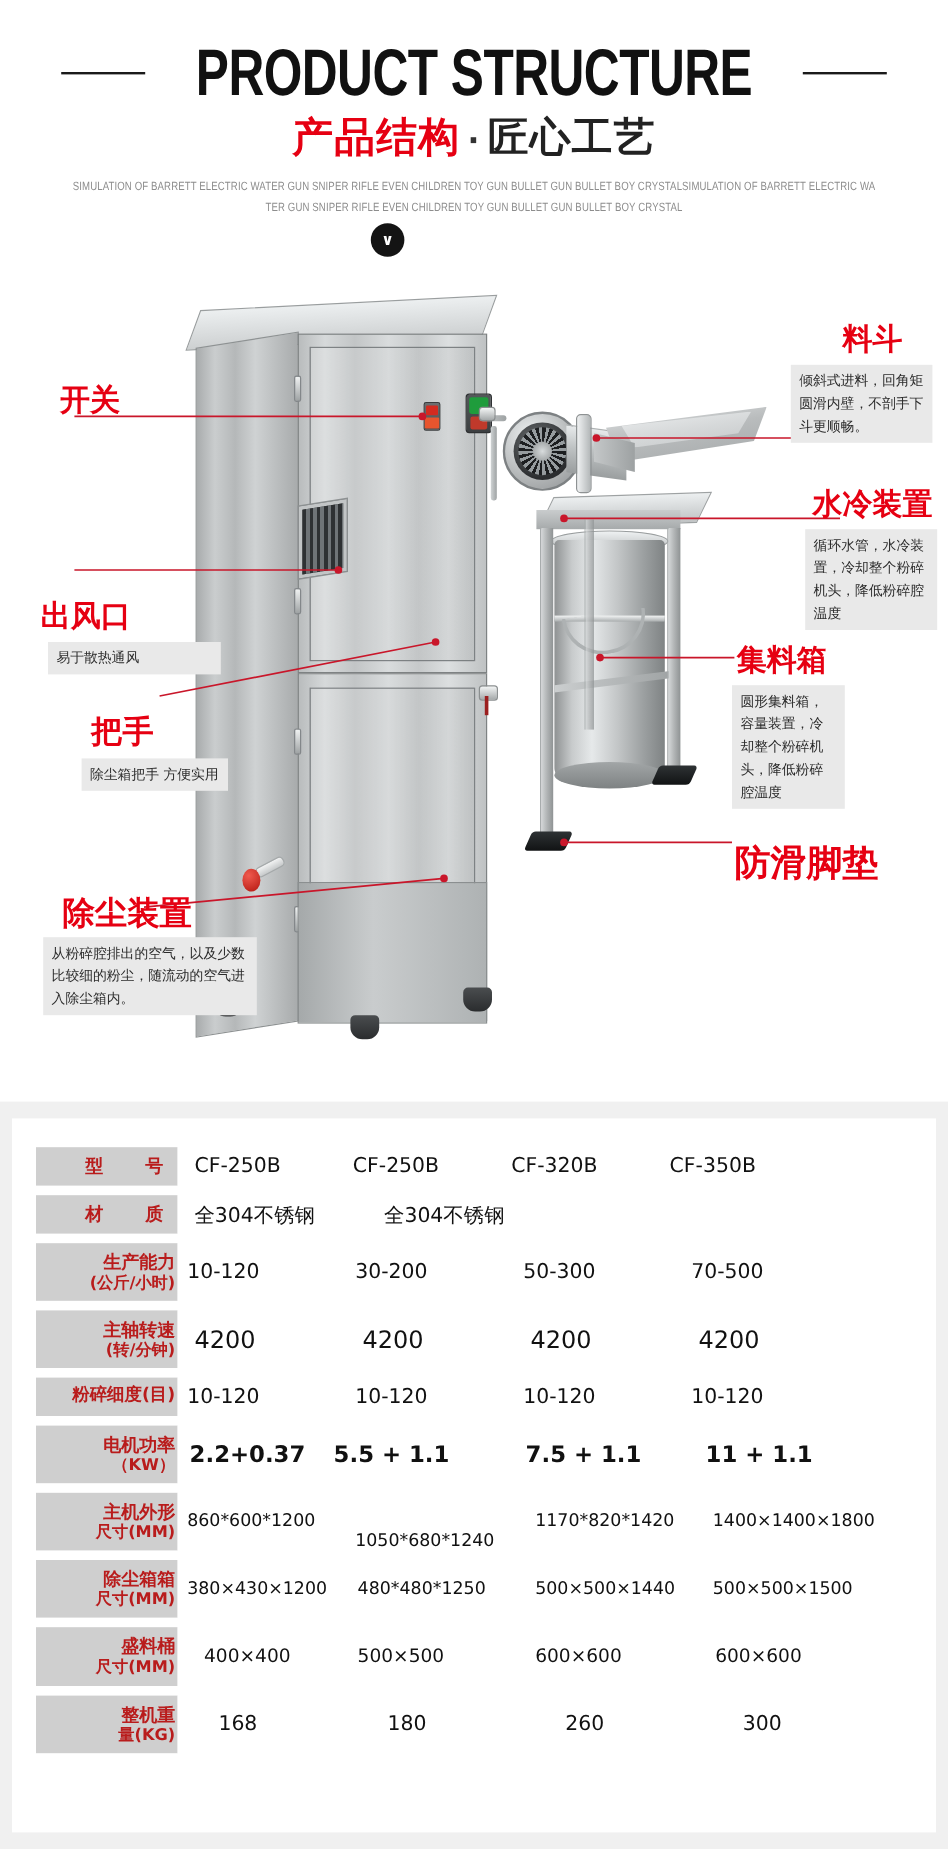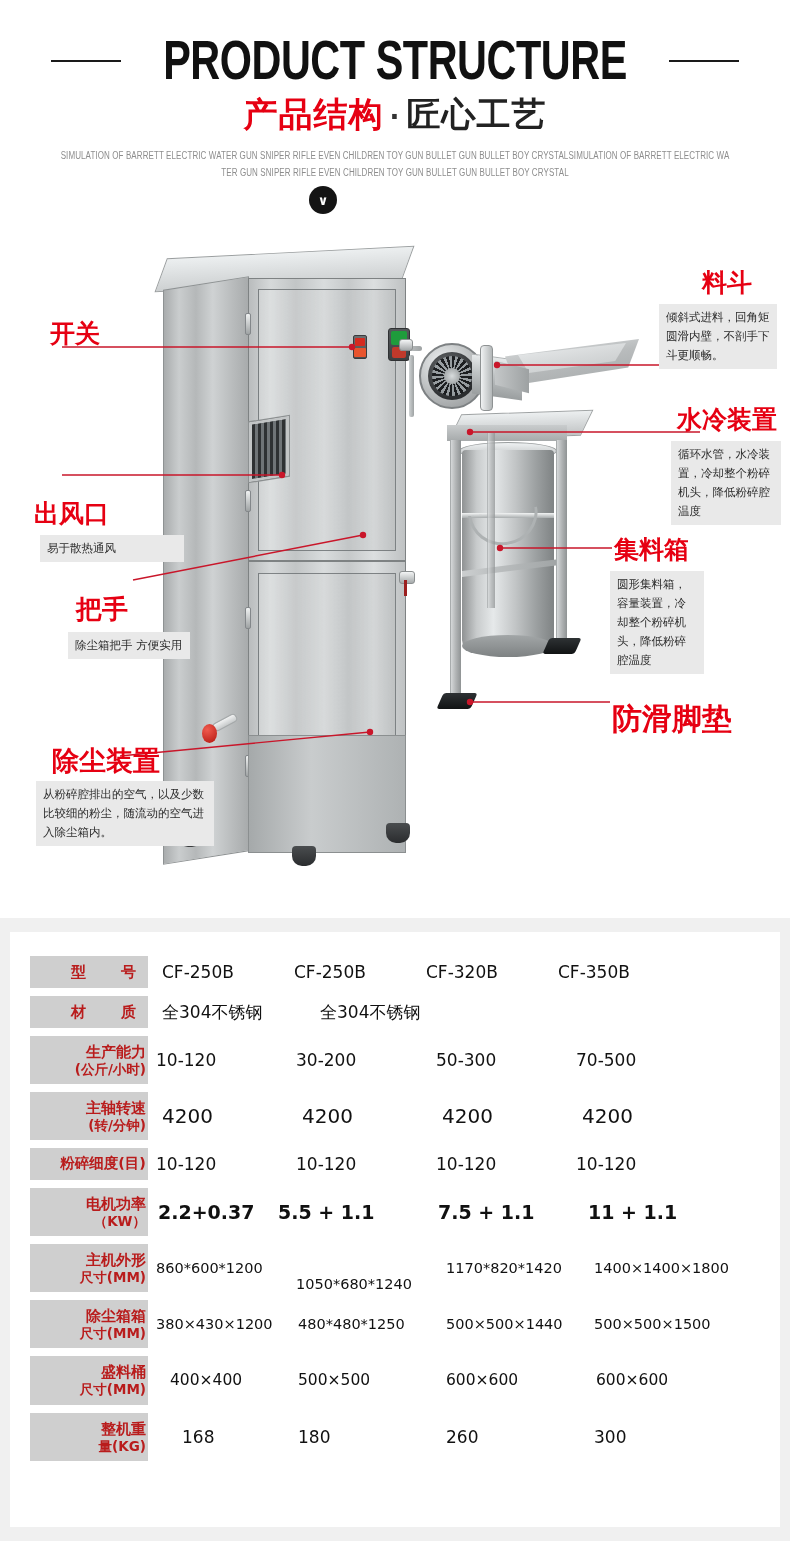--- a/index.html
+++ b/index.html
@@ -575,21 +575,21 @@
         </td>
       </tr>
       <tr class="r-wt">
         <td class="lbl">
           <span>整机重</span>
           <small>量(KG)</small>
         </td>
         <td class="vals">
           <div class="vrow">
             <span class="vcell" style="width:150px;padding-left:34px;">168</span>
-            <span class="vcell" style="width:148px;">180</span>
+            <span class="vcell" style="width:148px;margin-left:25px;">180</span>
             <span class="vcell" style="width:148px;">260</span>
             <span class="vcell">300</span>
           </div>
         </td>
       </tr>
     </tbody>
       </table>
   </div>
 </div>
 

